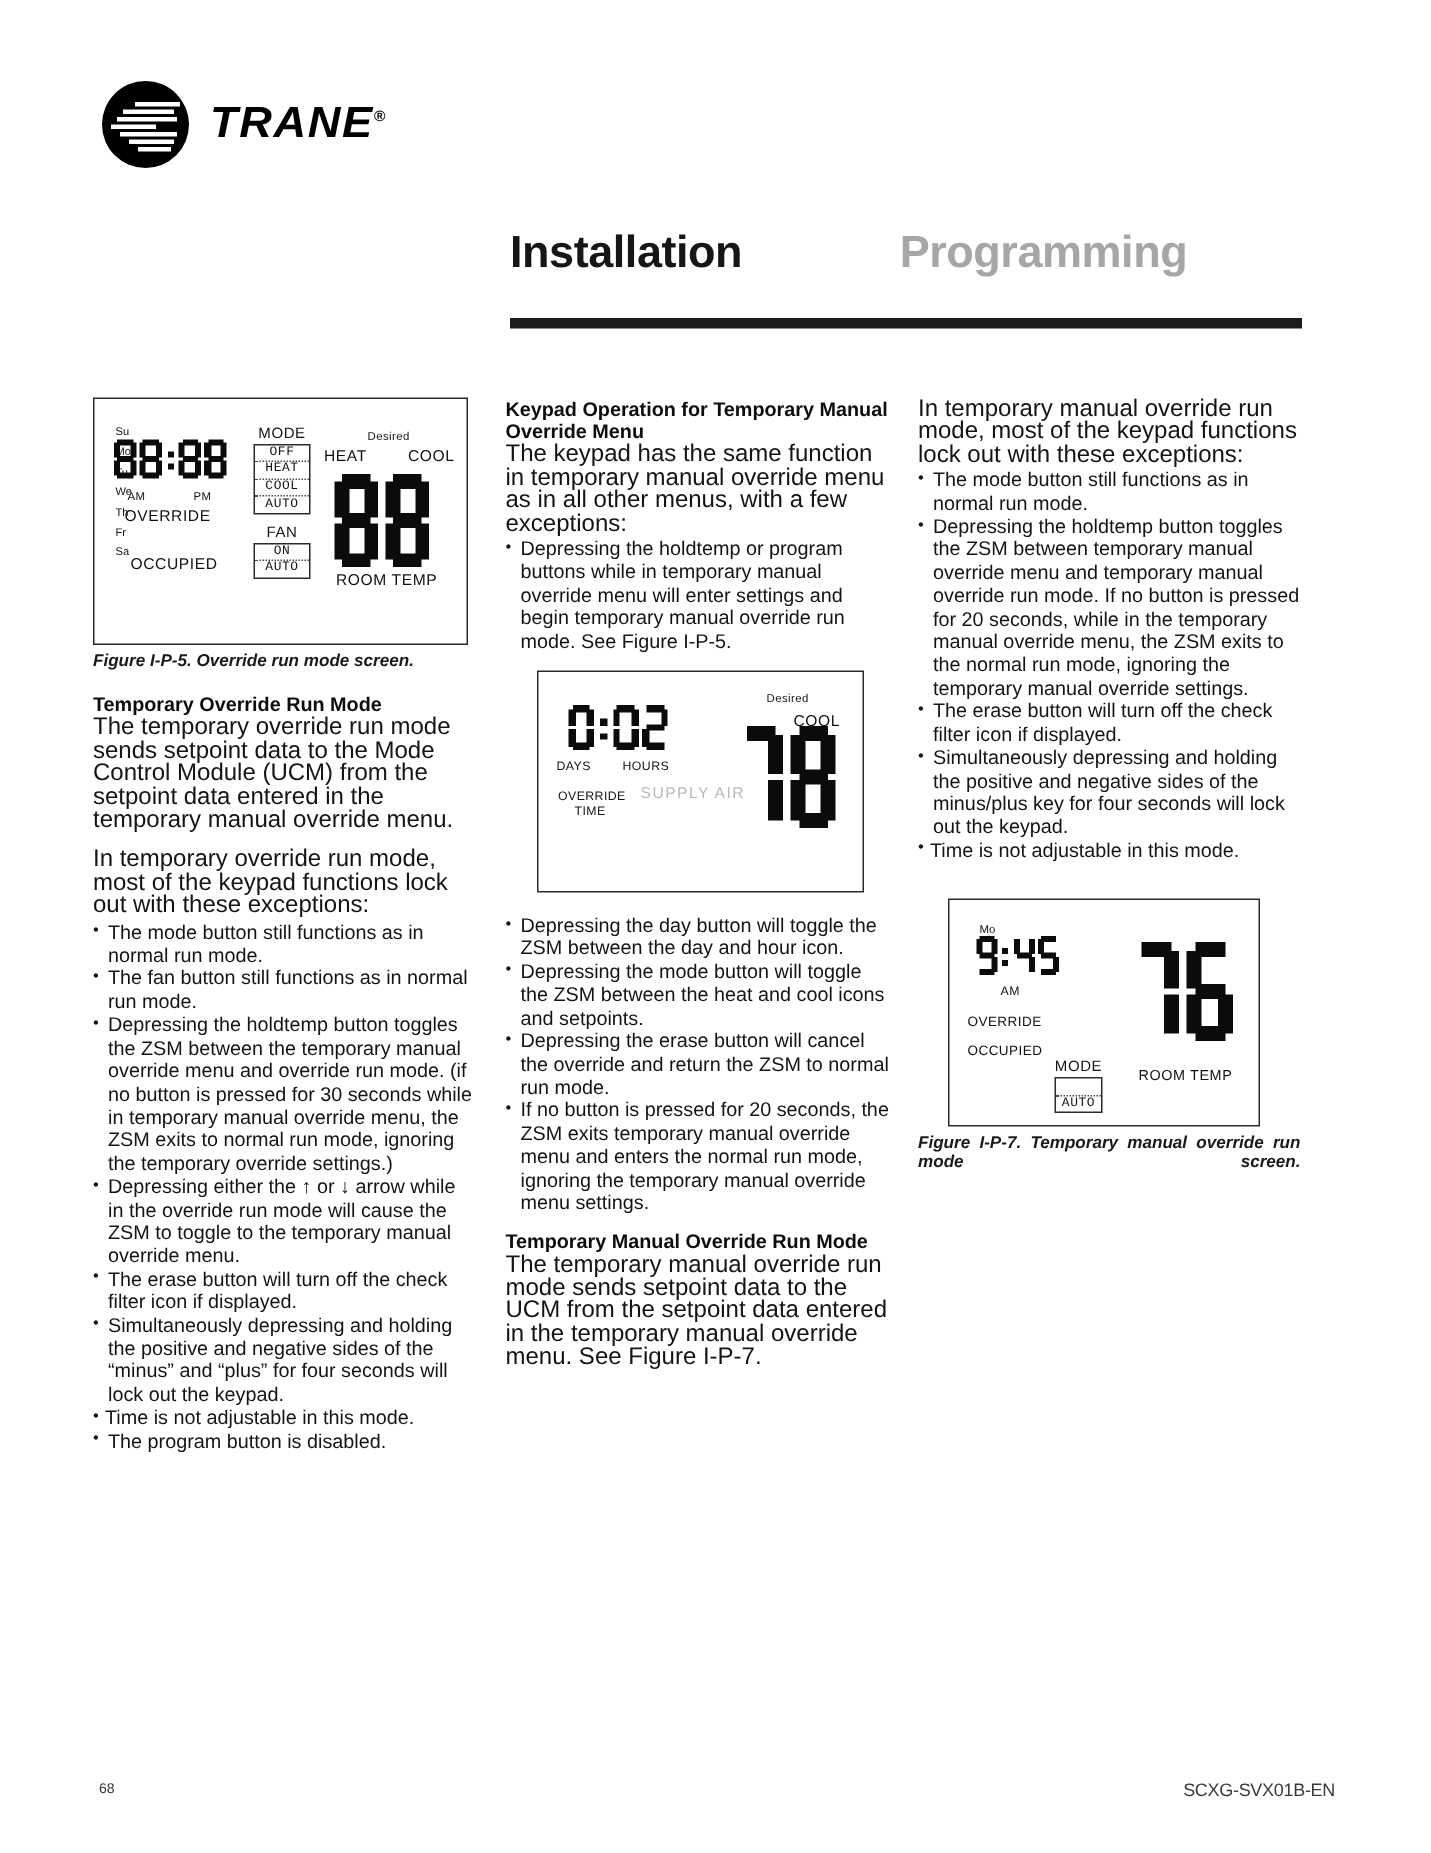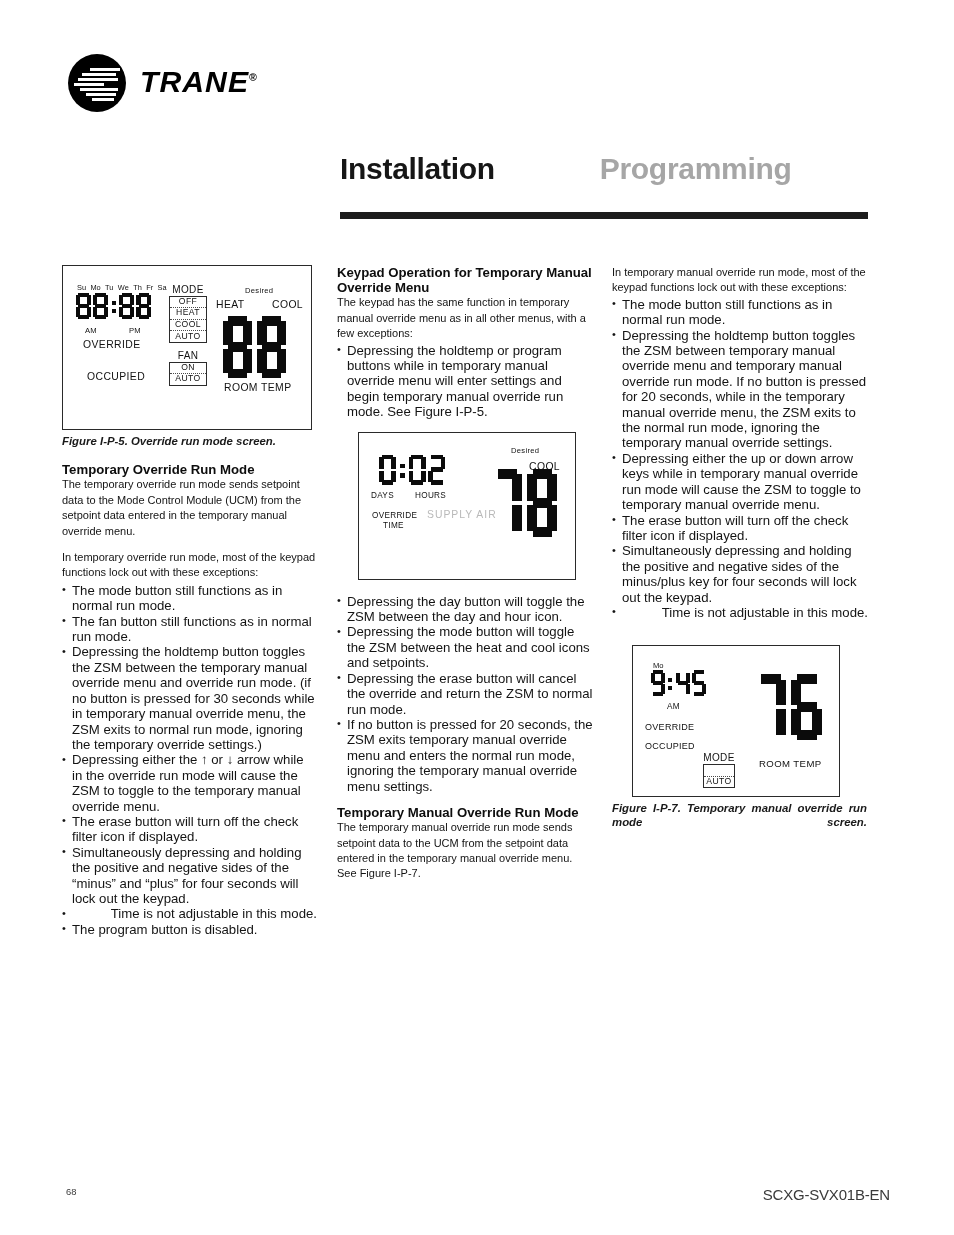--- a/index.html
+++ b/index.html
@@ -49,38 +49,38 @@
     width:528px; height:7px; background:#1c1c1c;
   }
 
   
   .col { position:absolute; top:265px; width:252px; }
   #col-left   { left:62px;  width:255px; }
   #col-mid    { left:337px; width:256px; }
   #col-right  { left:612px; width:256px; }
 
   .body-txt {
-    font-size:11px; line-height:15.4px; color:#141414;
+    font-size:16px; line-height:15.4px; color:#141414;
     margin:0 0 11px 0;
   }
   .sec-head {
     font-size:13.2px; line-height:15.2px; font-weight:bold;
     color:#0d0d0d; margin:0 0 0 0;
   }
 
   ul.bullets { list-style:none; margin:0 0 11px 0; padding:0; }
   ul.bullets li {
     font-size:13.2px; line-height:15.4px; color:#141414;
     padding-left:10px; position:relative; margin-bottom:0;
   }
   ul.bullets li:before {
     content:"\2022"; position:absolute; left:0px; top:-0.5px;
     font-size:11px; line-height:15.4px;
   }
-  ul.bullets li.tightbullet { padding-left:8px;text-align:right; }
+  ul.bullets li.tightbullet { padding-left:8px; }
   ul.bullets li.tightbullet:before { left:0px; }
 
   
   .fig-box {
     border:1px solid #2a2a2a;
     background:#fff;
     position:relative;
     box-sizing:border-box;
   }
   .fig-cap {
@@ -92,37 +92,38 @@
   .fig-cap.justified { text-align:justify; }
   .fig-cap.justified:after { content:""; display:inline-block; width:100%; }
 
   
   .lcd { position:absolute; font-family:"Liberation Sans", sans-serif; color:#111; }
   .lcd-sm  { font-size:7.6px; letter-spacing:0.3px; }
   .lcd-lg  { font-size:10.4px; letter-spacing:0.4px; }
   .lcd-gray { color:#b9b9b9; }
 
   
-  .dayrow { display:flex; gap:4.4px; }
+  .dayrow { display:flex; gap:4.4px;flex-direction:column; }
   .dayrow span { font-size:7.4px; color:#111; }
 
   
   .optbox { position:absolute; }
   .optbox .opt-title {
     font-size:10px; text-align:center; letter-spacing:0.4px;
     margin-bottom:0.5px; color:#111;
   }
   .optbox .opt-list {
     border:1px solid #2b2b2b;
   }
   .optbox .opt-list div {
     font-size:8.6px; text-align:center; letter-spacing:0.4px;
     padding:0.4px 0 0.6px 0; color:#111;
     border-bottom:1px dotted #4a4a4a;
     line-height:9.6px;
+    font-family:Liberation Mono, monospace;
   }
   .optbox .opt-list div:last-child { border-bottom:none; }
   .optbox .opt-list div.blank { height:11px; padding:0; }
 
   
   .seg-group { position:absolute; display:flex; }
   .seg {
     position:relative;
     display:inline-block;
   }
@@ -136,21 +137,21 @@
     left:0;
   }
 
   
   #footer-page {
     position:absolute; left:66px; top:1186px;
     font-size:9.4px; color:#3a3a3a;
   }
   #footer-code {
     position:absolute; right:64px; top:1186px;
-    font-size:15px; color:#3a3a3a; letter-spacing:-0.2px;
+    font-size:12px; color:#3a3a3a; letter-spacing:-0.2px;
   }
 </style>
 </head>
 <body>
 
 <div id="logo-area">
   <div class="logo-mark">
     <div class="logo-stripes">
         <i style="top: 14px; left: 22px; width: 30px; height: 2.6px;"></i>
         <i style="top: 19px; left: 14px; width: 34px; height: 2.6px;"></i>
@@ -371,21 +372,20 @@
 
   <div class="sec-head">Temporary Manual Override Run Mode</div>
   <p class="body-txt">The temporary manual override run mode sends setpoint data to the UCM from the setpoint data entered in the temporary manual override menu. See Figure I-P-7.</p>
 </div>
 
 <div class="col" id="col-right">
   <p class="body-txt" style="margin-bottom:1px;">In temporary manual override run mode, most of the keypad functions lock out with these exceptions:</p>
   <ul class="bullets">
     <li>The mode button still functions as in normal run mode.</li>
     <li>Depressing the holdtemp button toggles the ZSM between temporary manual override menu and temporary manual override run mode. If no button is pressed for 20 seconds, while in the temporary manual override menu, the ZSM exits to the normal run mode, ignoring the temporary manual override settings.</li>
-    <li>Depressing either the up or down arrow keys while in temporary manual override run mode will cause the ZSM to toggle to temporary manual override menu.</li>
     <li>The erase button will turn off the check filter icon if displayed.</li>
     <li>Simultaneously depressing and holding the positive and negative sides of the minus/plus key for four seconds will lock out the keypad.</li>
     <li class="tightbullet">Time is not adjustable in this mode.</li>
   </ul>
 
   <div style="height:14px;"></div>
 
   <div class="fig-box" id="fig7-box" style="width:208px;height:152px;margin-left:20px;">
     <div class="lcd" style="left:20px;top:15px;font-size:7.6px;">Mo</div>
     <div class="seg-group" id="fig7-time" style="left: 18px; top: 24px; gap: 2.2px; align-items: center;">

